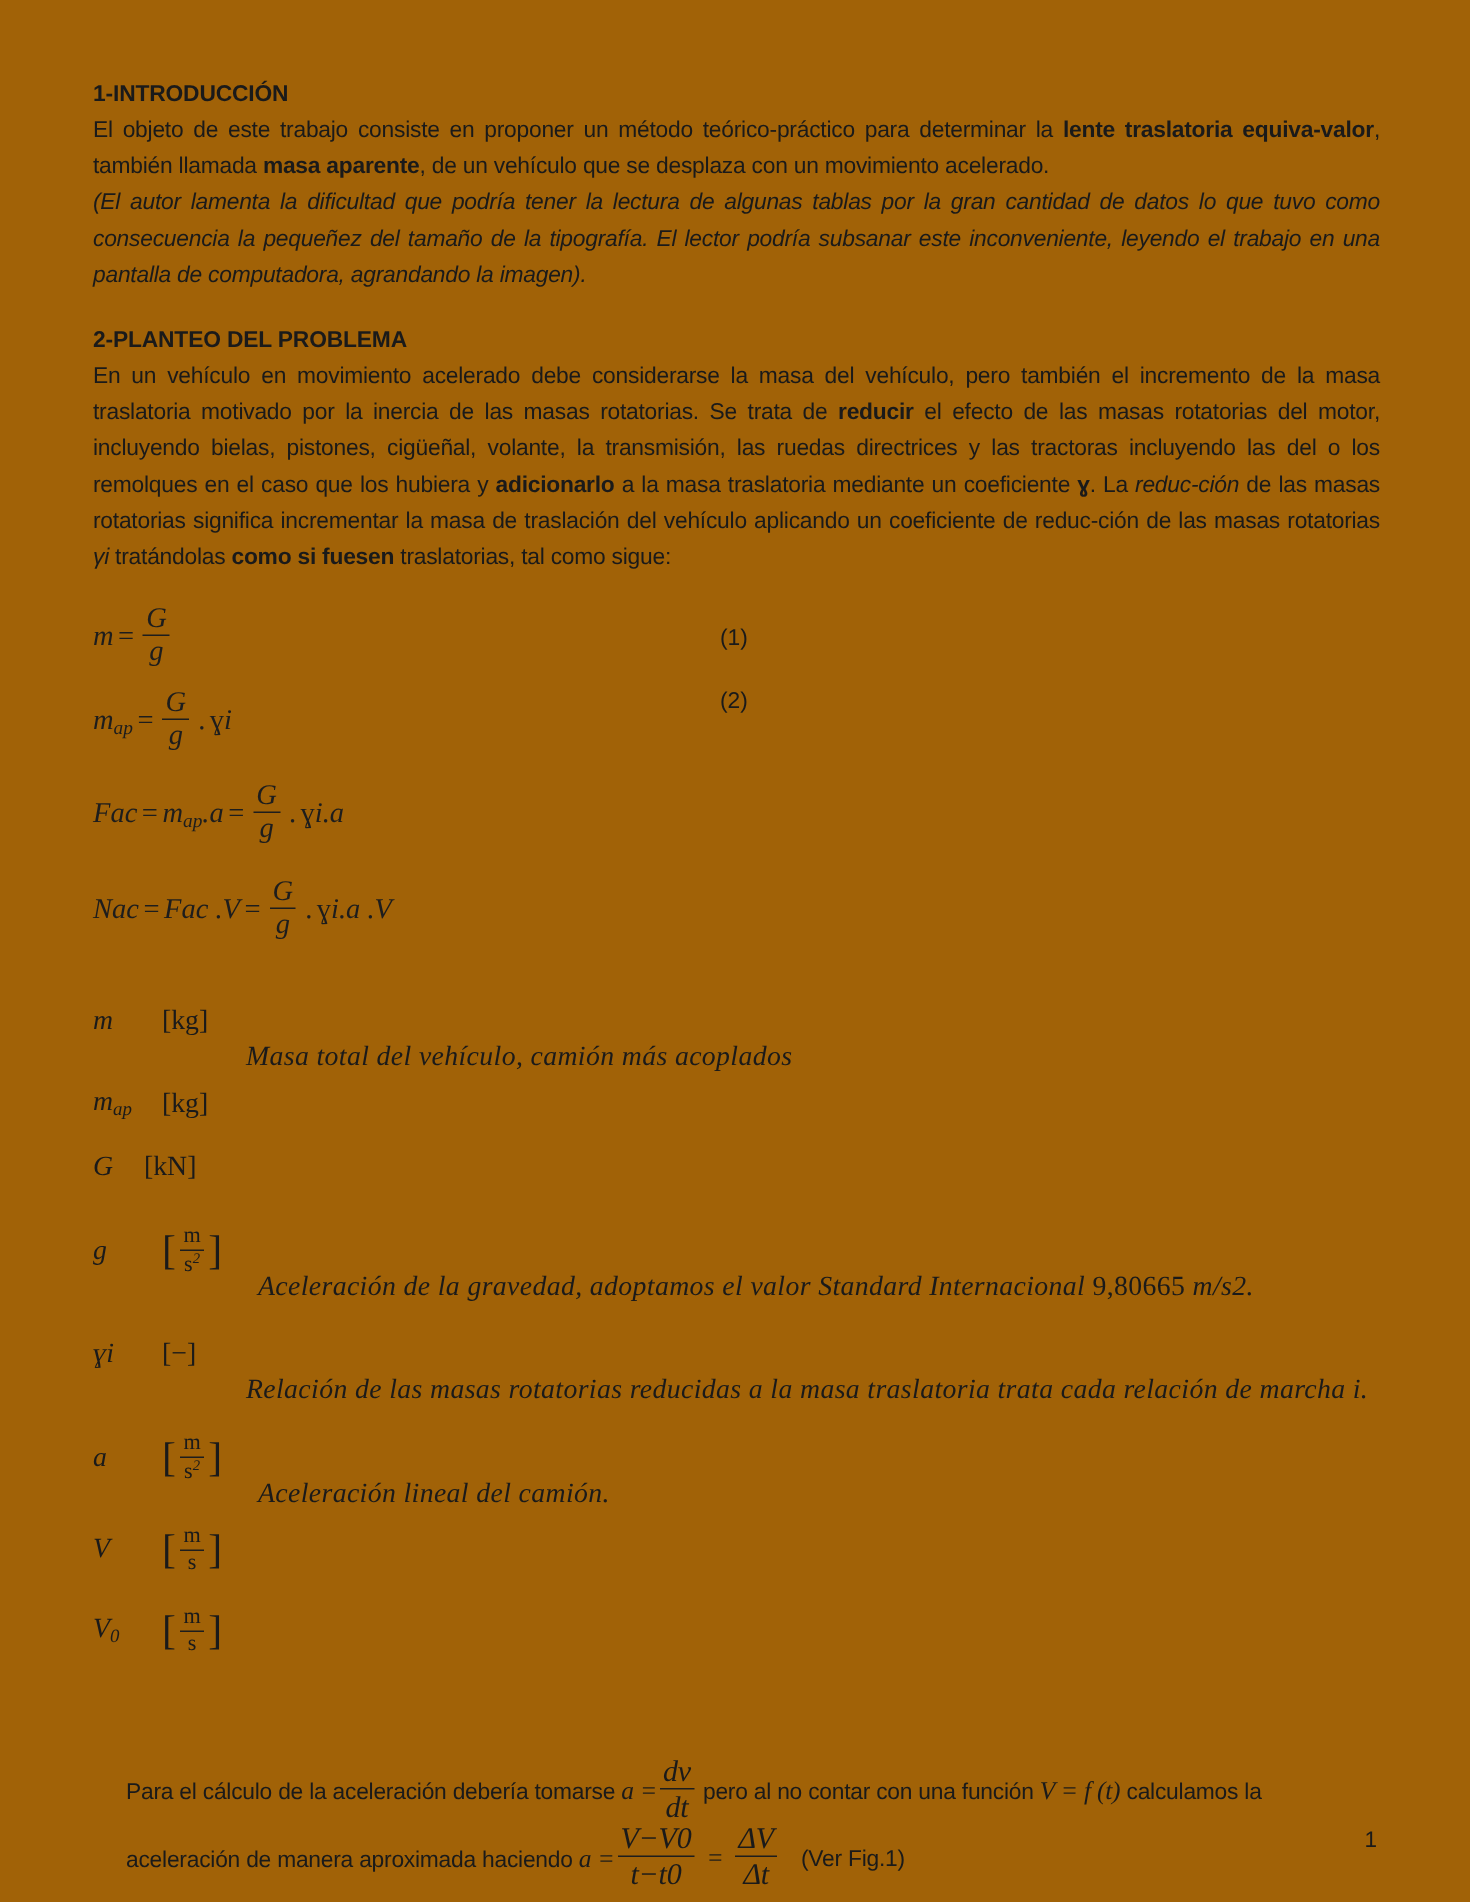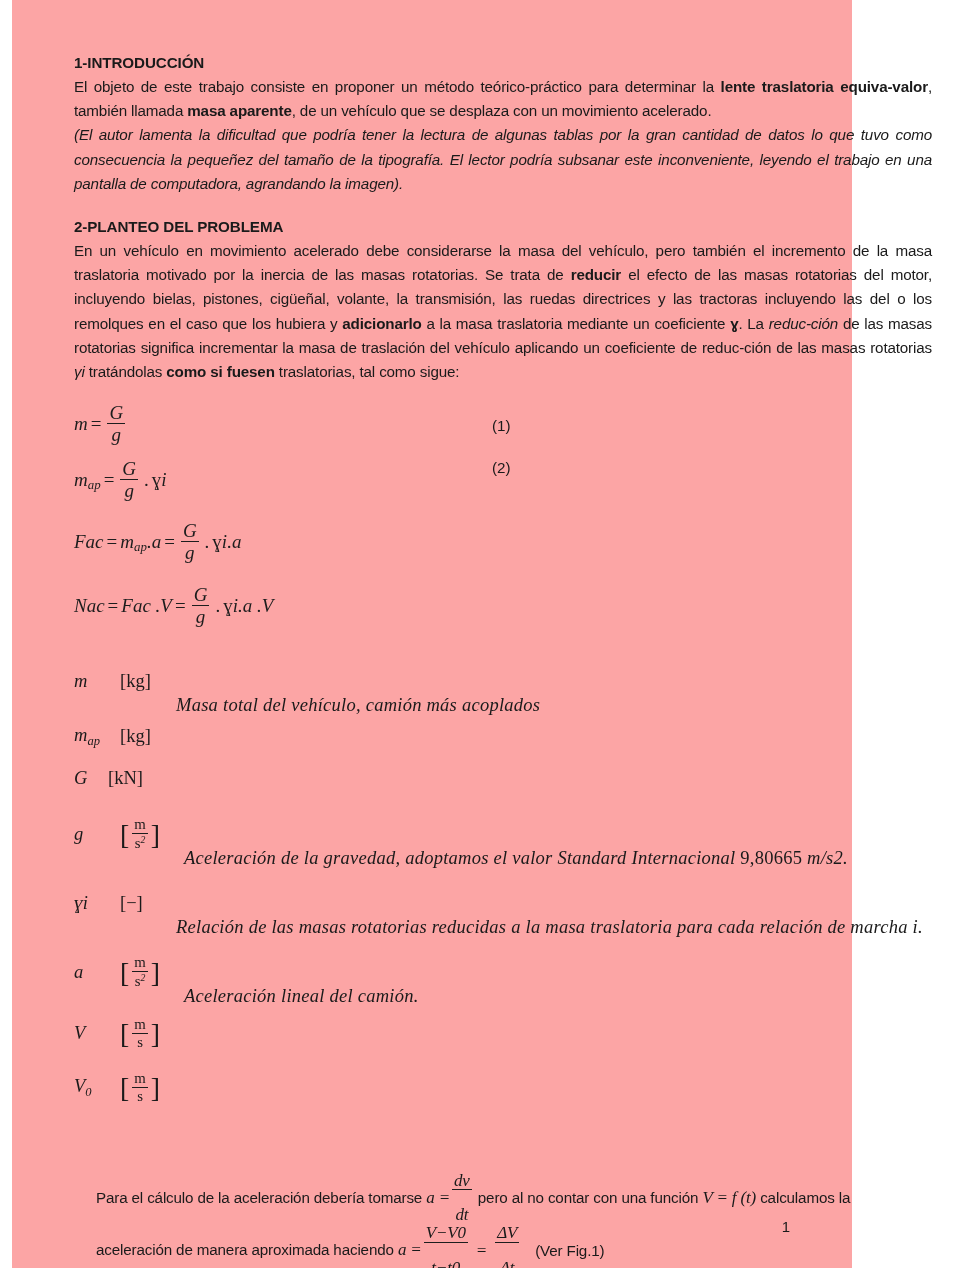--- a/index.html
+++ b/index.html
@@ -10,24 +10,24 @@
   body {
     width: 980px;
     height: 1268px;
     position: relative;
     font-family: "Liberation Sans", sans-serif;
     color: #1a1a1a;
     overflow: hidden;
   }
   .page {
     position: absolute;
-    left: 12px; top: 0;
-    width: 840px;
+    left: 0; top: 0;
+    width: 980px;
     height: 1268px;
-    background: #fca5a5;
+    background: #a16207;
   }
   .content {
     position: absolute;
     left: 62px;
     top: 52px;
     width: 858px;
   }
 
   
   .h-sec {
@@ -142,27 +142,27 @@
     line-height: 0.5;
   }
 
   
   .ifrac {
     display: inline-block;
     vertical-align: middle;
     text-align: center;
     font-family: "Liberation Serif", "DejaVu Serif", serif;
     font-style: italic;
-    font-size: 17px;
+    font-size: 20px;
     margin: 0 2px;
     position: relative;
     top: -0.06em;
   }
   .ifrac > span { display: block; line-height: 1.05; padding: 0 2px; }
-  .ifrac > .den { border-top: 1.2px solid #1d1d1d; padding-top: 16px; }
+  .ifrac > .den { border-top: 1.2px solid #1d1d1d; padding-top: 2px; }
 
   .finalpara {
     font-family: "Liberation Sans", sans-serif;
     font-size: 15.2px;
     line-height: 2.2;
     margin: 16px;
     padding-left: 6px;
     letter-spacing: -0.15px;
   }
   .finalpara .mi {
@@ -246,21 +246,21 @@
       <span class="defsym">g</span>
       <span class="defunit wide">
         <span class="bracket-l">[</span><span class="frac" style="font-size:0.8em;top:0"><span class="num">m</span><span class="den"><span>s</span><span class="sup">2</span></span></span><span class="bracket-r">]</span>
       </span>
       <span class="defdesc"><span>Aceleración de la  gravedad, adoptamos el valor Standard Internacional </span><span class="num">9,80665</span><span> m/s2.</span></span>
     </div>
 
     <div class="defrow">
       <span class="defsym">ɣi</span>
       <span class="defunit">[−]</span>
-      <span class="defdesc">Relación de las masas rotatorias reducidas a la masa traslatoria para cada relación de marcha i.</span>
+      <span class="defdesc">Relación de las masas rotatorias reducidas a la masa traslatoria trata cada relación de marcha i.</span>
     </div>
 
     <div class="defrow" style="min-height:52px">
       <span class="defsym">a</span>
       <span class="defunit wide">
         <span class="bracket-l">[</span><span class="frac" style="font-size:0.8em;top:0"><span class="num">m</span><span class="den"><span>s</span><span class="sup">2</span></span></span><span class="bracket-r">]</span>
       </span>
       <span class="defdesc">Aceleración lineal del camión.</span>
     </div>
 

